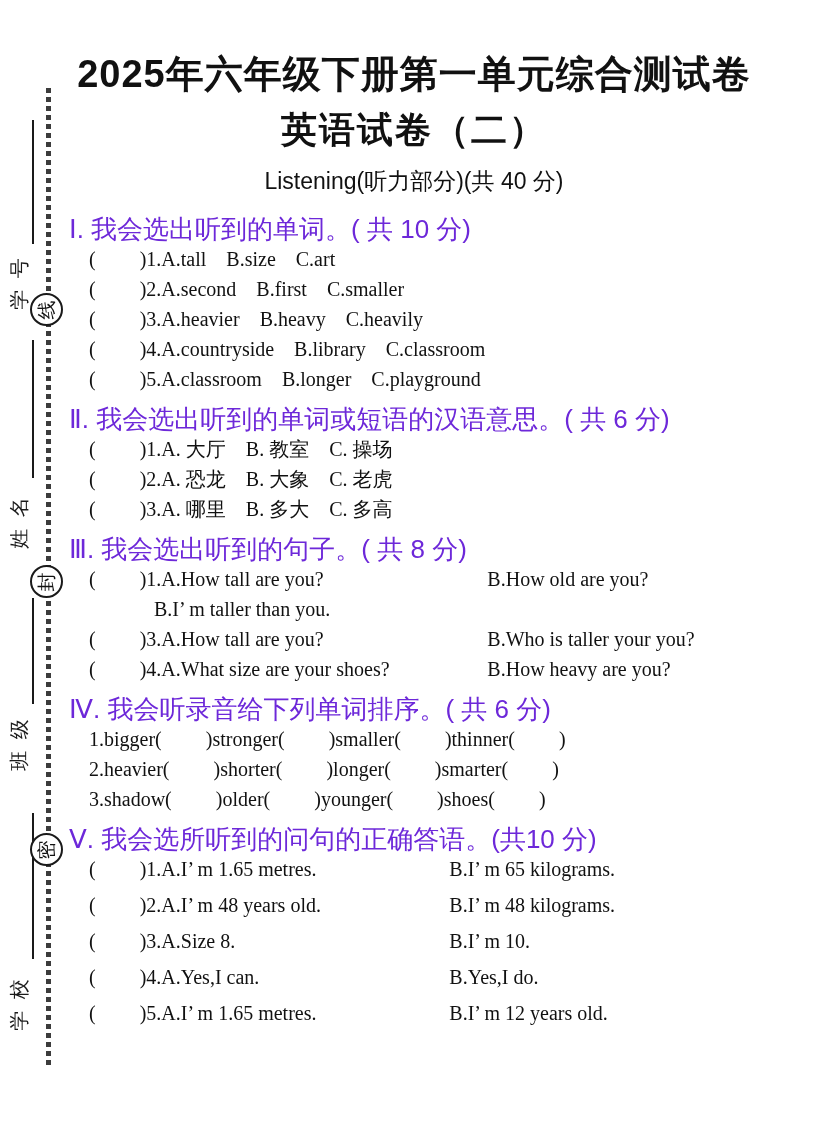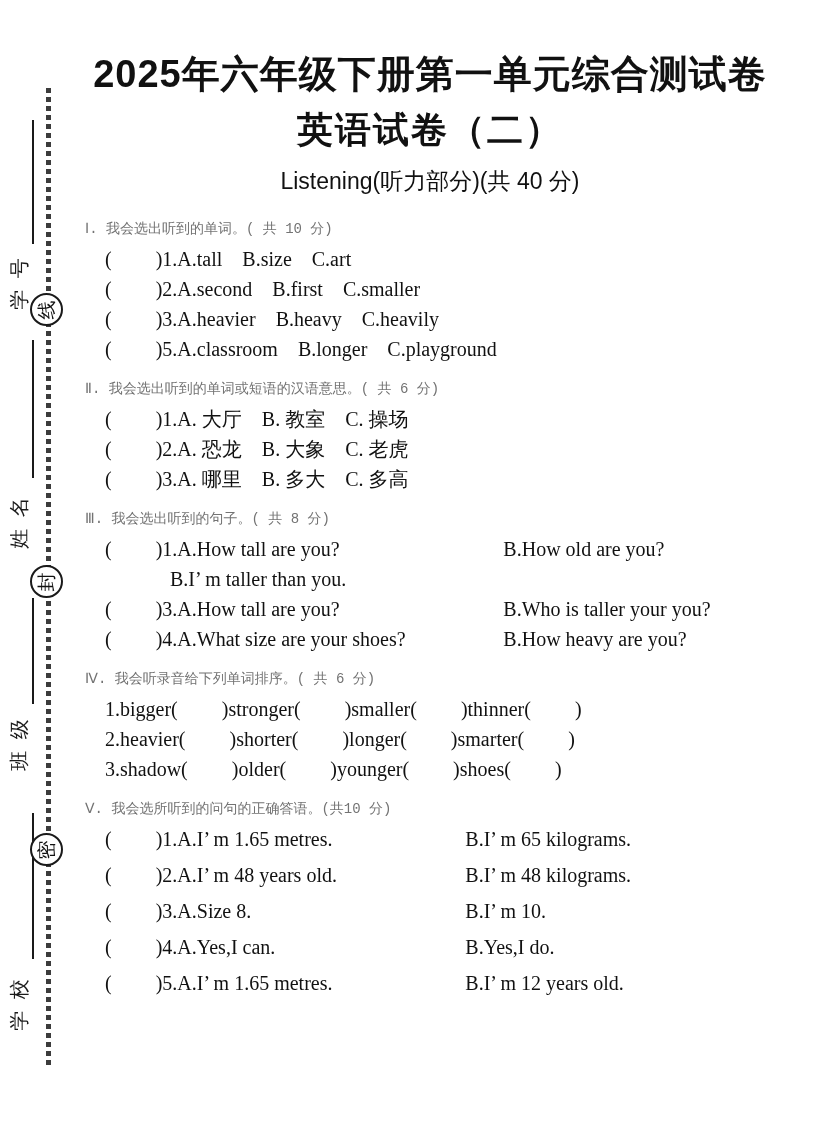--- a/index.html
+++ b/index.html
@@ -29,39 +29,39 @@
   .l1{top:269px;} .l2{top:508px;} .l3{top:730px;} .l4{top:990px;}
   .stamp{
     position:absolute;left:30px;width:33px;height:33px;border:2px solid #1a1a1a;
     border-radius:50%;background:#fff;display:flex;align-items:center;justify-content:center;
     z-index:2;box-sizing:border-box;
   }
   .s1{top:293px;} .s2{top:565px;} .s3{top:833px;}
   .stamp-ch{transform:rotate(-90deg);font-size:19px;font-family:"Liberation Sans",sans-serif;}
 
   
-  .content{position:absolute;left:85px;top:0;width:690px;}
+  .content{position:absolute;left:69px;top:0;width:690px;}
   .title1{
     margin-top:52px;text-align:center;font-size:38px;font-weight:bold;
     font-family:"Liberation Sans","DejaVu Sans",sans-serif;letter-spacing:1px;line-height:44px;
   }
   .title2{
     margin-top:12px;text-align:center;font-size:36px;font-weight:bold;
     font-family:Liberation Serif, serif;letter-spacing:2px;line-height:44px;
   }
   .meta{margin-top:12px;text-align:center;font-size:17px;line-height:24px;letter-spacing:1px;}
   .listening{
     margin-top:14px;text-align:center;font-size:23px;line-height:30px;
     font-family:"Liberation Sans","DejaVu Sans",sans-serif;
   }
   #sections{margin-top:18px;}
   .section{margin-top:10px;}
   .sec-heading{
-    font-size:14px;line-height:30px;
-    font-family:Liberation Mono, monospace;color:#737373;
+    font-size:26px;line-height:30px;
+    font-family:Liberation Sans, sans-serif;color:#6d28d9;
   }
   .row{padding-left:20px;font-size:20px;line-height:30px;white-space:nowrap;}
   .row.wide{margin-bottom:6px;}
   .pb{white-space:nowrap;}
   .pgap{display:inline-block;width:44px;}
   .num{white-space:nowrap;}
   .opt.gl{margin-left:20px;}
   .colA{display:inline-block;width:326px;white-space:nowrap;vertical-align:top;}
   .colA.v{width:288px;}
   .colB{white-space:nowrap;}
@@ -100,20 +100,21 @@
   <div class="content">
     <div class="title1">2025年六年级下册第一单元综合测试卷</div>
     <div class="title2">英语试卷（二）</div>
     <div class="listening">Listening(听力部分)(共 40 分)</div>
     <div id="sections">
         <div class="section">
           <div class="sec-heading">Ⅰ. 我会选出听到的单词。( 共 10 分)</div>
           <div class="row"><span class="pb">(<span class="pgap"></span>)</span><span class="num">1.</span><span class="opt">A.tall</span><span class="opt gl">B.size</span><span class="opt gl">C.art</span></div>
           <div class="row"><span class="pb">(<span class="pgap"></span>)</span><span class="num">2.</span><span class="opt">A.second</span><span class="opt gl">B.first</span><span class="opt gl">C.smaller</span></div>
           <div class="row"><span class="pb">(<span class="pgap"></span>)</span><span class="num">3.</span><span class="opt">A.heavier</span><span class="opt gl">B.heavy</span><span class="opt gl">C.heavily</span></div>
+          <div class="row"><span class="pb">(<span class="pgap"></span>)</span><span class="num">4.</span><span class="opt">A.countryside</span><span class="opt gl">B.library</span><span class="opt gl">C.classroom</span></div>
           <div class="row"><span class="pb">(<span class="pgap"></span>)</span><span class="num">5.</span><span class="opt">A.classroom</span><span class="opt gl">B.longer</span><span class="opt gl">C.playground</span></div>
         </div>
         <div class="section">
           <div class="sec-heading">Ⅱ. 我会选出听到的单词或短语的汉语意思。( 共 6 分)</div>
           <div class="row"><span class="pb">(<span class="pgap"></span>)</span><span class="num">1.</span><span class="opt">A. 大厅</span><span class="opt gl">B. 教室</span><span class="opt gl">C. 操场</span></div>
           <div class="row"><span class="pb">(<span class="pgap"></span>)</span><span class="num">2.</span><span class="opt">A. 恐龙</span><span class="opt gl">B. 大象</span><span class="opt gl">C. 老虎</span></div>
           <div class="row"><span class="pb">(<span class="pgap"></span>)</span><span class="num">3.</span><span class="opt">A. 哪里</span><span class="opt gl">B. 多大</span><span class="opt gl">C. 多高</span></div>
         </div>
         <div class="section">
           <div class="sec-heading">Ⅲ. 我会选出听到的句子。( 共 8 分)</div>

